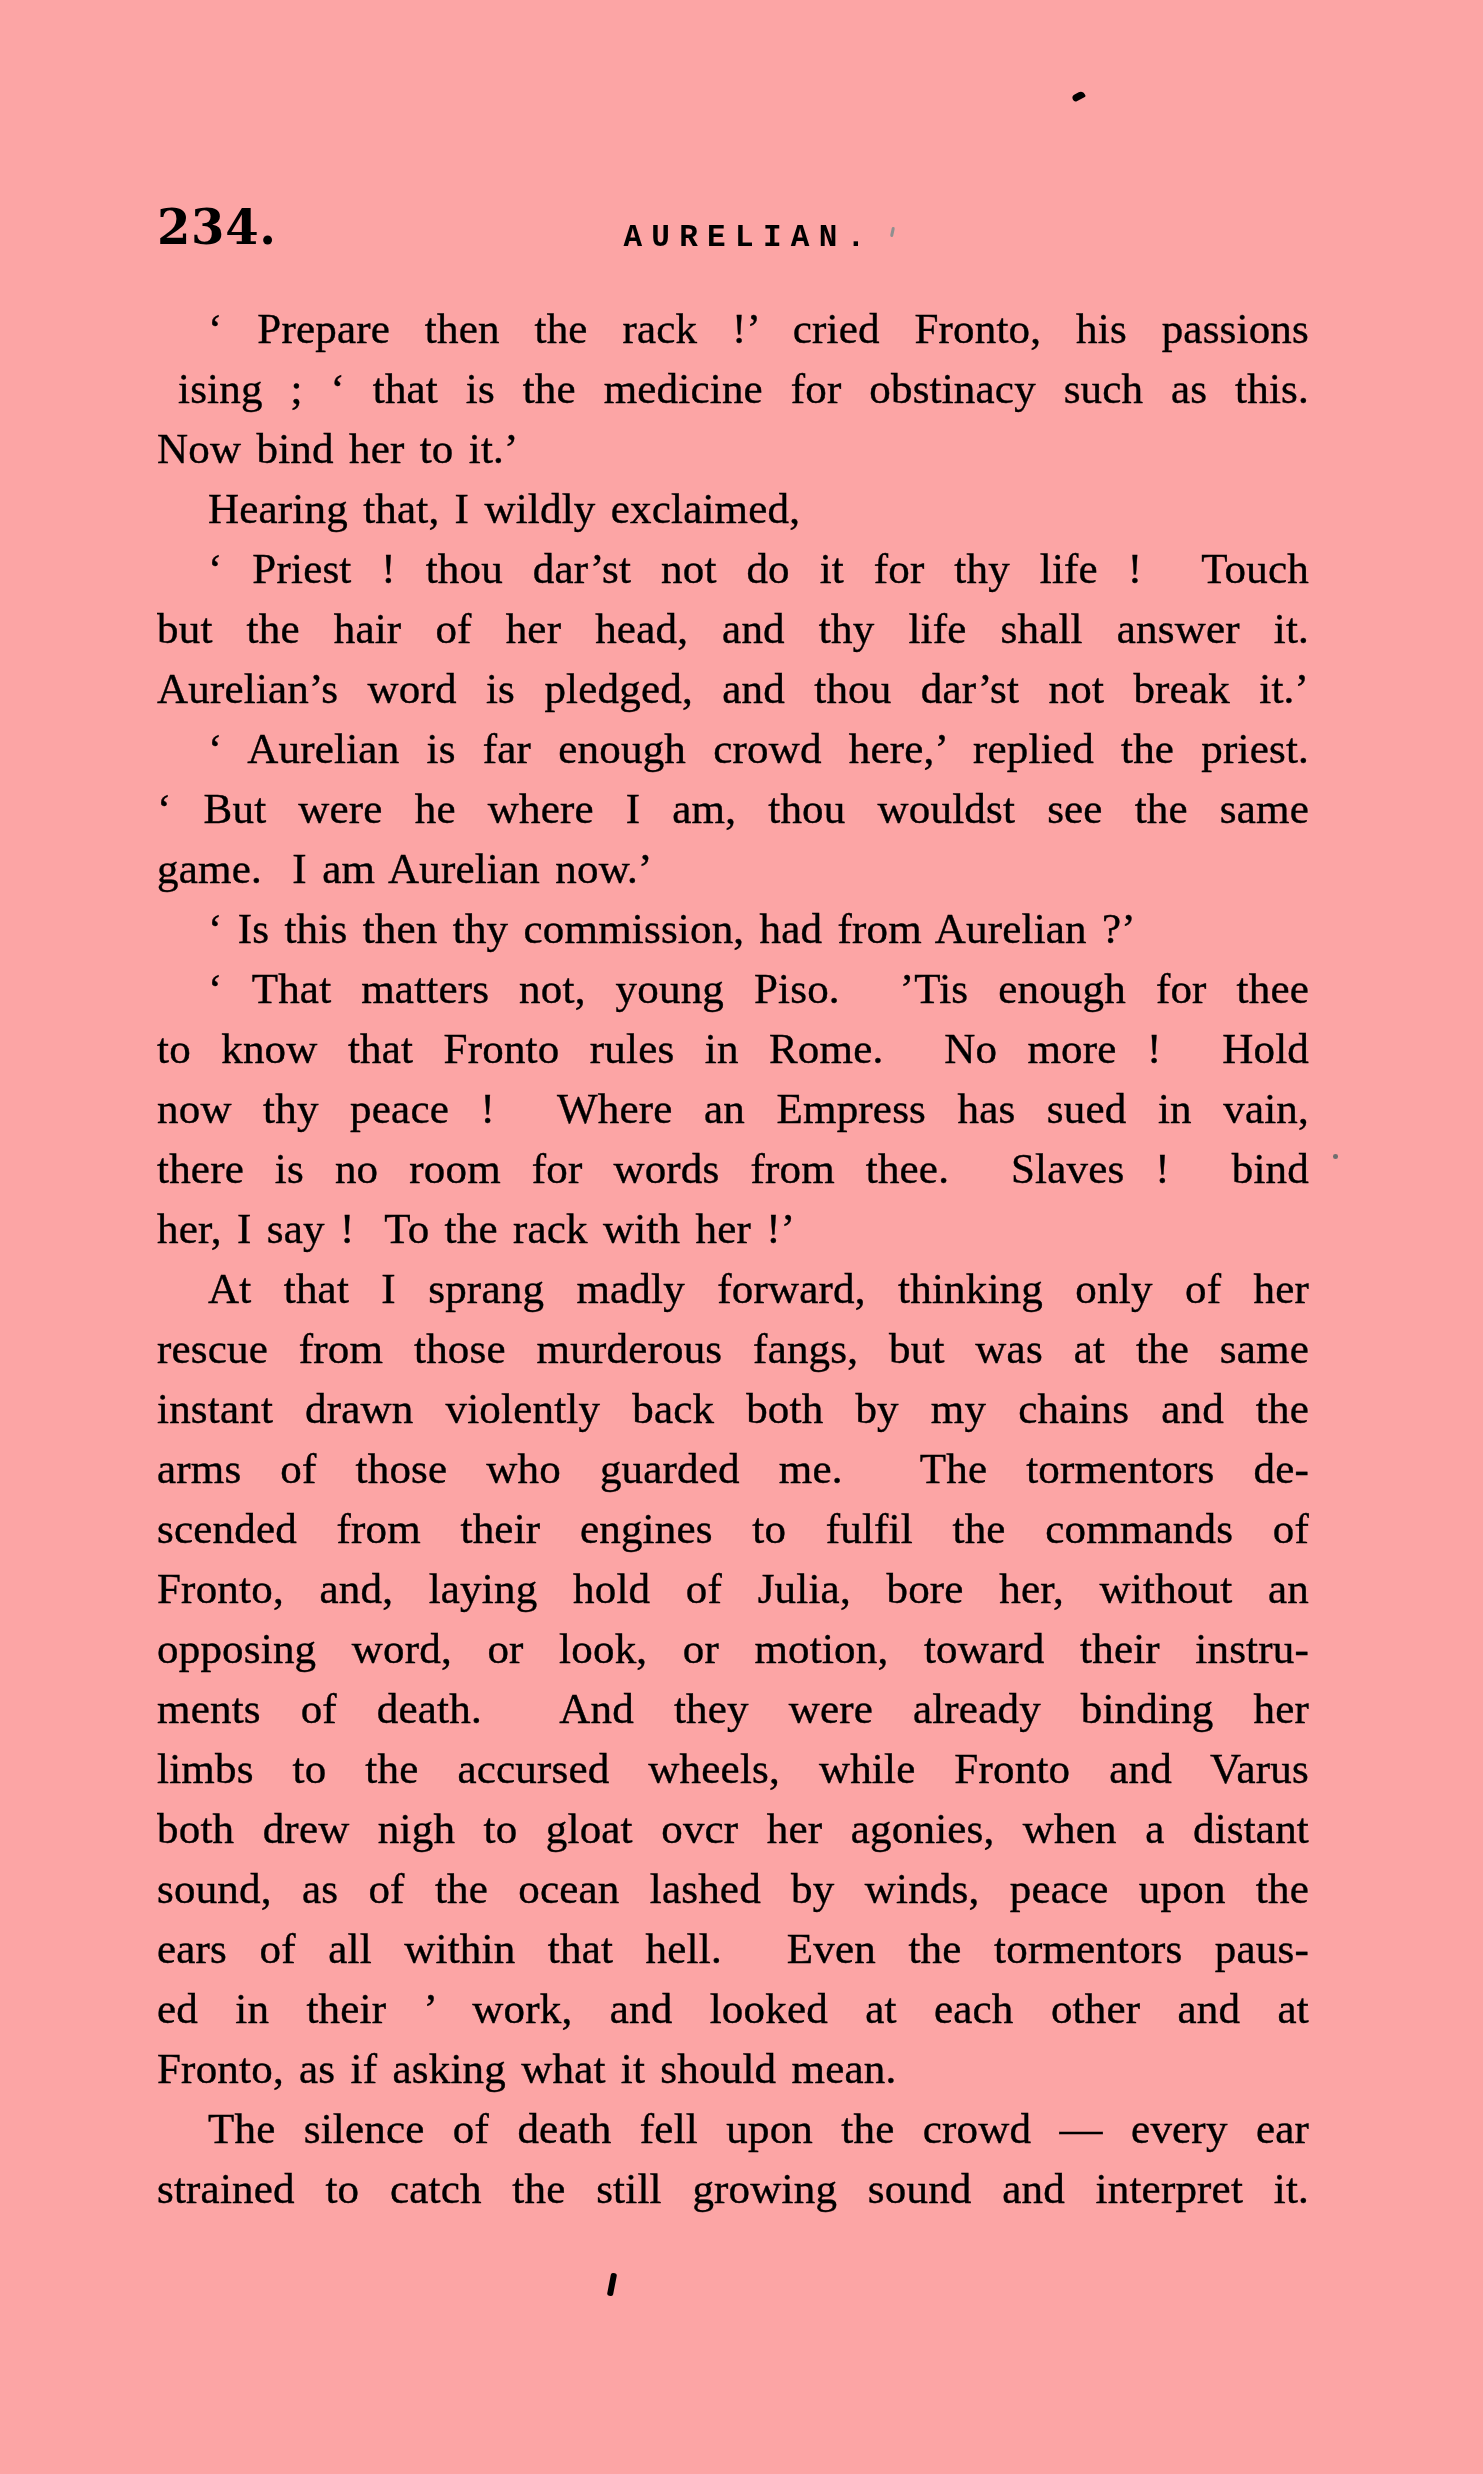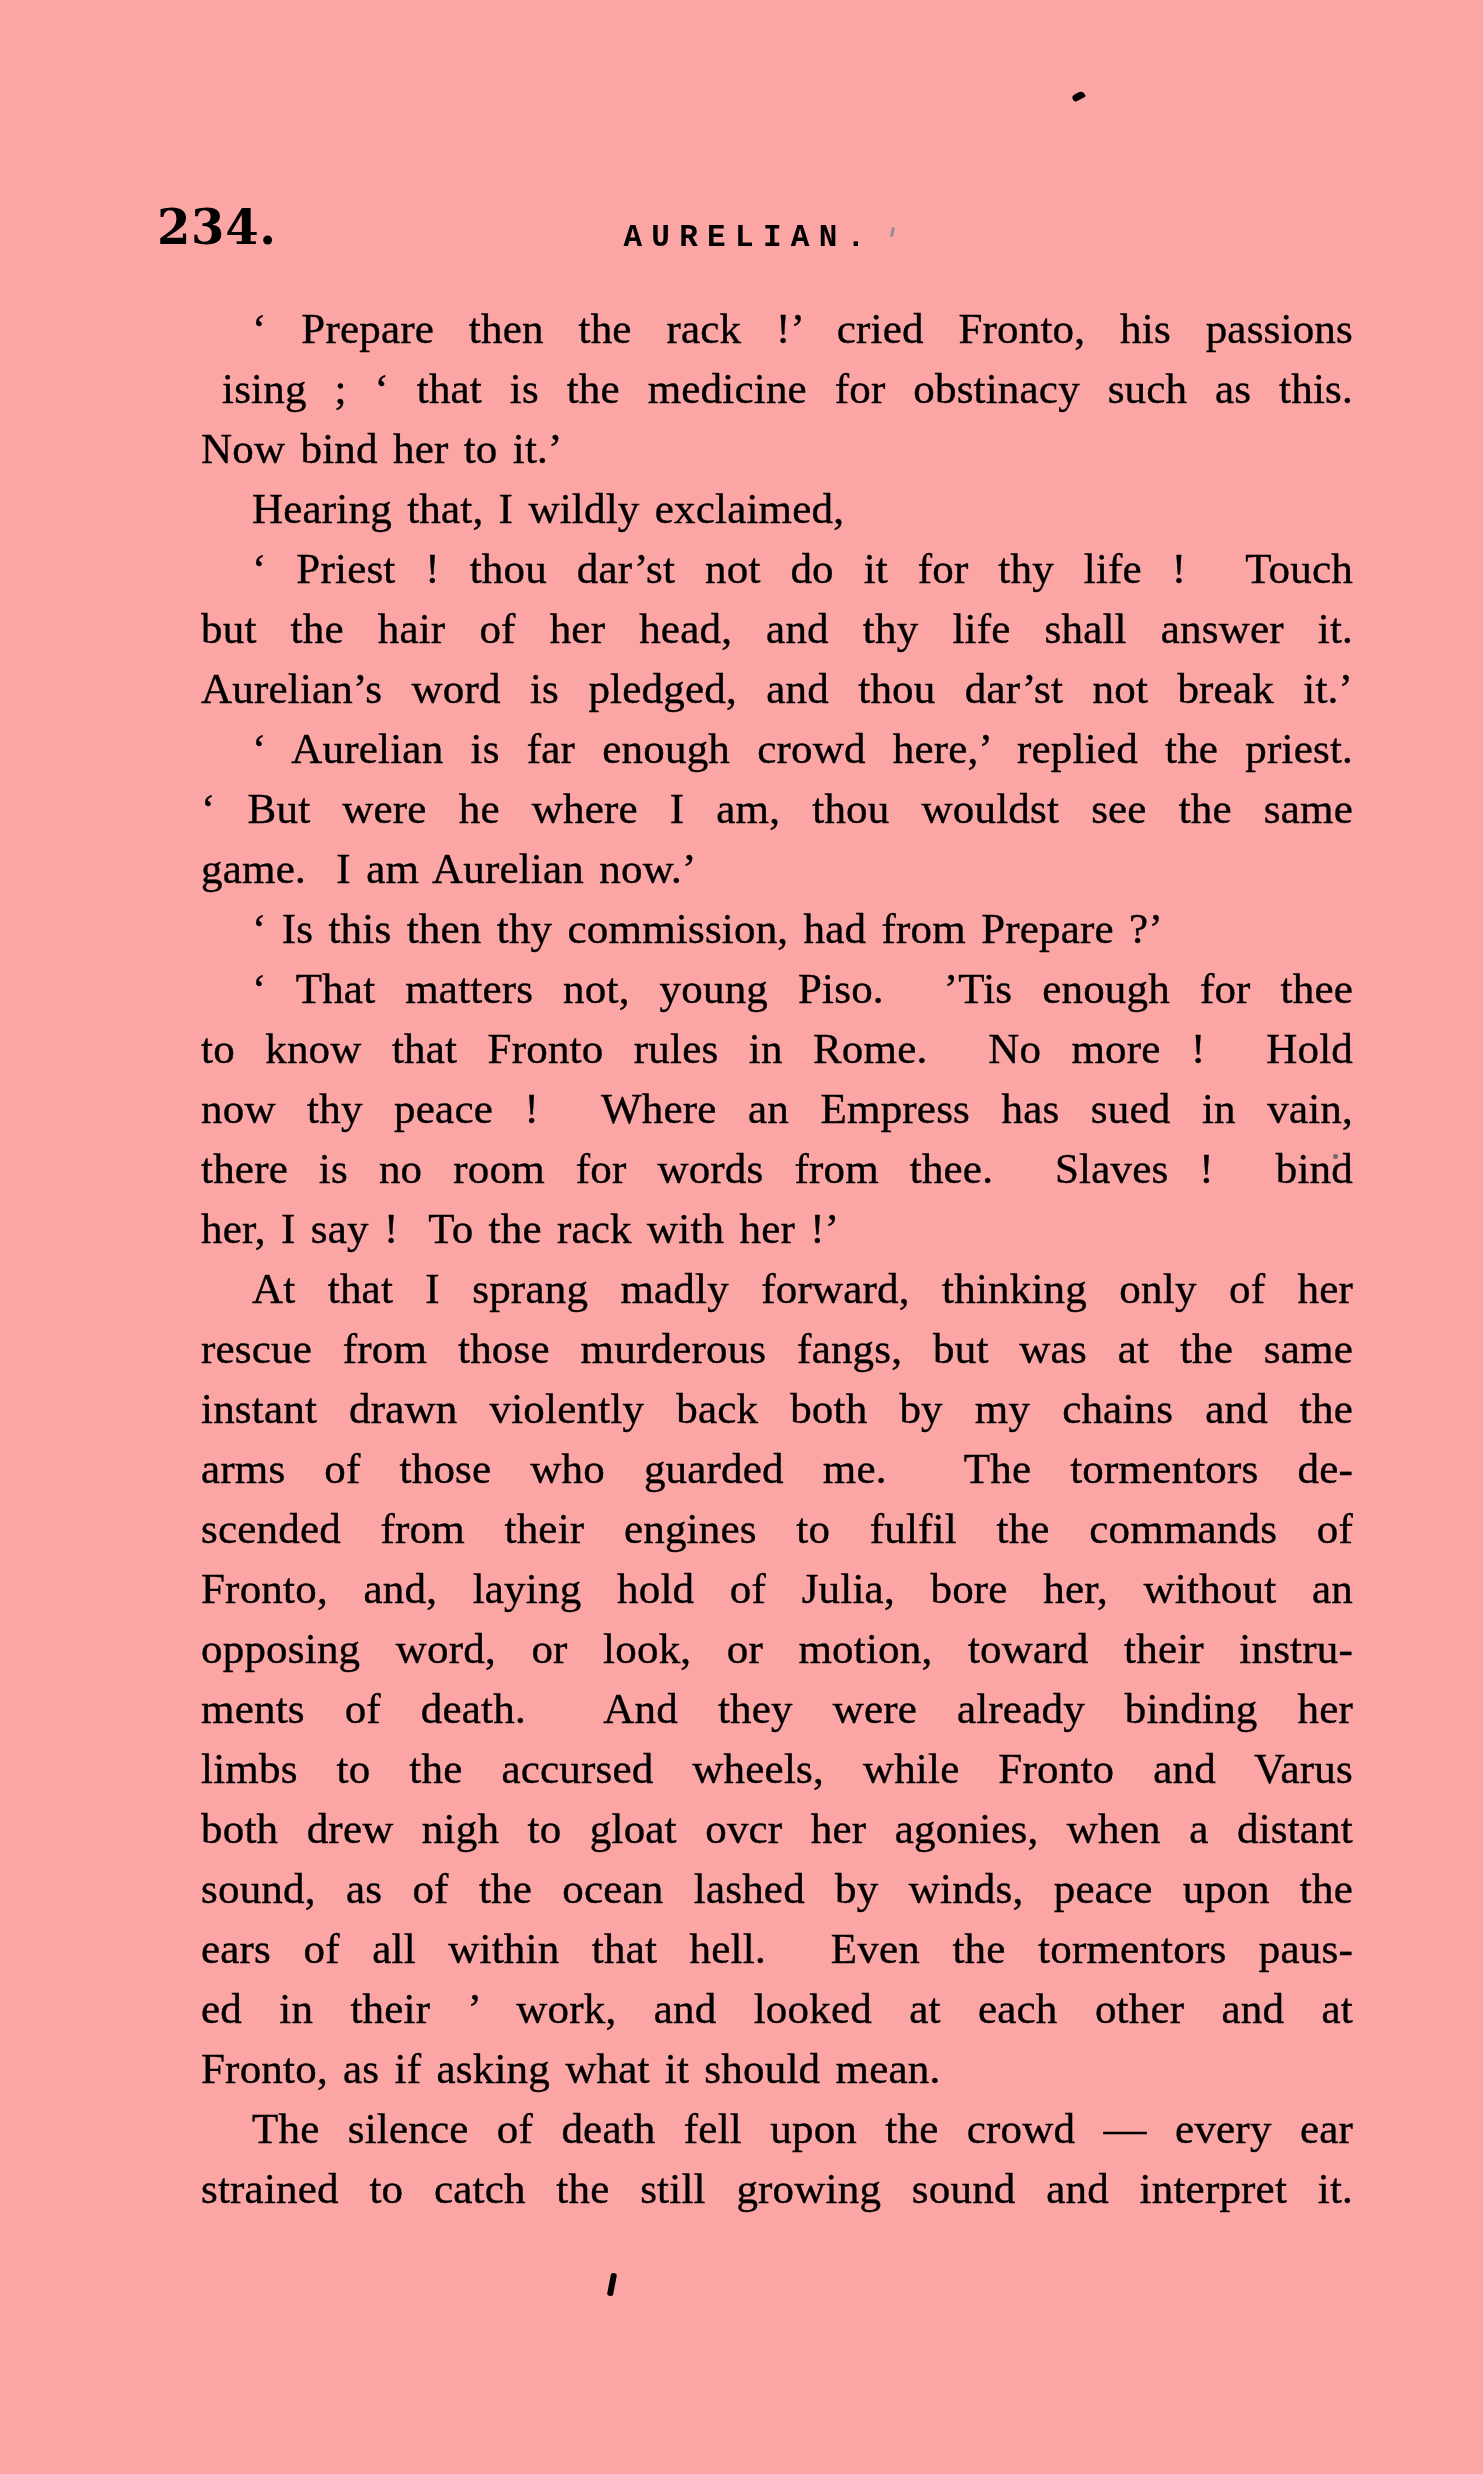--- a/index.html
+++ b/index.html
@@ -52,21 +52,20 @@
   }
   .ln {
     display: block;
     box-sizing: border-box;
     width: 1152px;
     height: 60px;
     line-height: 60px;
     overflow: hidden;
     text-align: left;
     white-space: normal;
-    margin-left: 44px;
   }
   .ln.j { text-align: justify; text-align-last: justify; }
   .ln.j::after { content: ""; display: inline-block; width: 100%; height: 0; }
   .ln.in { padding-left: 51px; }
   .ln.s  { padding-left: 21px; }
   
   .speck-top-right {
     position: absolute; left: 1072px; top: 93px;
     width: 12.7px; height: 6.7px; background: #000;
     border-radius: 4.5px 5.2px 1.5px 3.7px;
@@ -105,21 +104,21 @@
     <div class="ln in j">‘ Prepare then the rack !’ cried Fronto, his passions</div>
     <div class="ln s j">ising ; ‘ that is the medicine for obstinacy such as this.</div>
     <div class="ln">Now bind her to it.’</div>
     <div class="ln in">Hearing that, I wildly exclaimed,</div>
     <div class="ln in j">‘ Priest ! thou dar’st not do it for thy life !&nbsp; Touch</div>
     <div class="ln j">but the hair of her head, and thy life shall answer it.</div>
     <div class="ln j">Aurelian’s word is pledged, and thou dar’st not break it.’</div>
     <div class="ln in j">‘ Aurelian is far enough crowd here,’ replied the priest.</div>
     <div class="ln j">‘ But were he where I am, thou wouldst see the same</div>
     <div class="ln">game.&nbsp; I am Aurelian now.’</div>
-    <div class="ln in">‘ Is this then thy commission, had from Prepare ?’</div>
+    <div class="ln in">‘ Is this then thy commission, had from Aurelian ?’</div>
     <div class="ln in j">‘ That matters not, young Piso.&nbsp; ’Tis enough for thee</div>
     <div class="ln j">to know that Fronto rules in Rome.&nbsp; No more !&nbsp; Hold</div>
     <div class="ln j">now thy peace !&nbsp; Where an Empress has sued in vain,</div>
     <div class="ln j">there is no room for words from thee.&nbsp; Slaves !&nbsp; bind</div>
     <div class="ln">her, I say !&nbsp; To the rack with her !’</div>
     <div class="ln in j">At that I sprang madly forward, thinking only of her</div>
     <div class="ln j">rescue from those murderous fangs, but was at the same</div>
     <div class="ln j">instant drawn violently back both by my chains and the</div>
     <div class="ln j">arms of those who guarded me.&nbsp; The tormentors de-</div>
     <div class="ln j">scended from their engines to fulfil the commands of</div>

